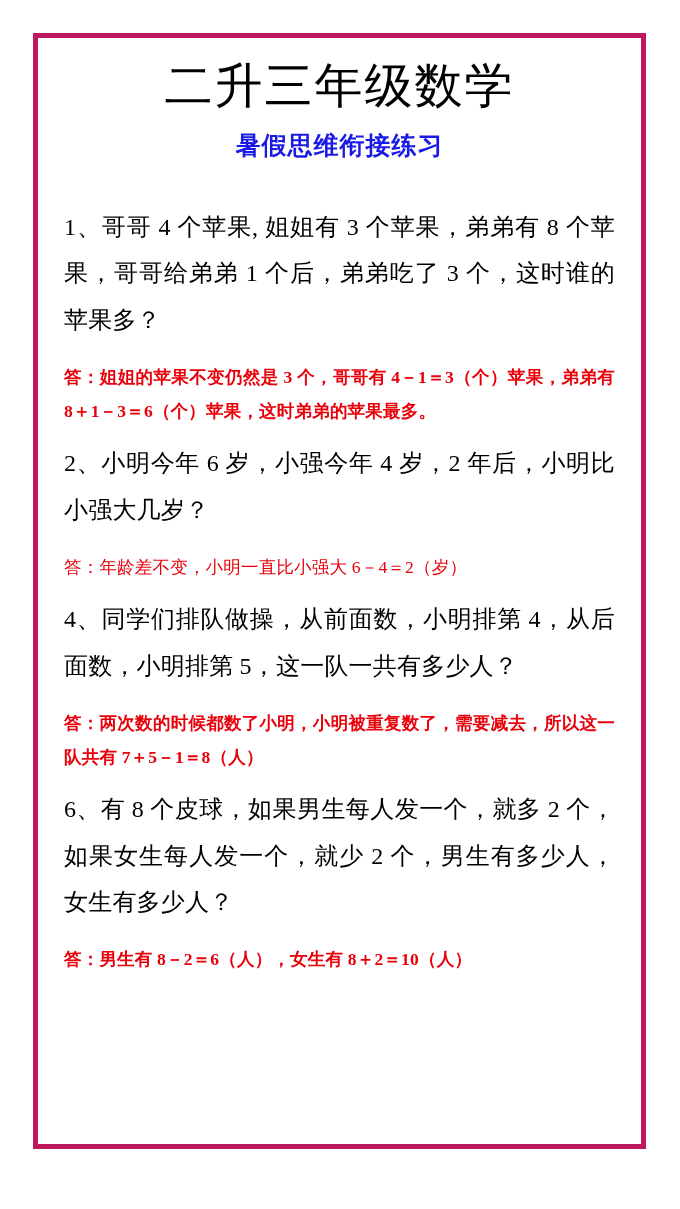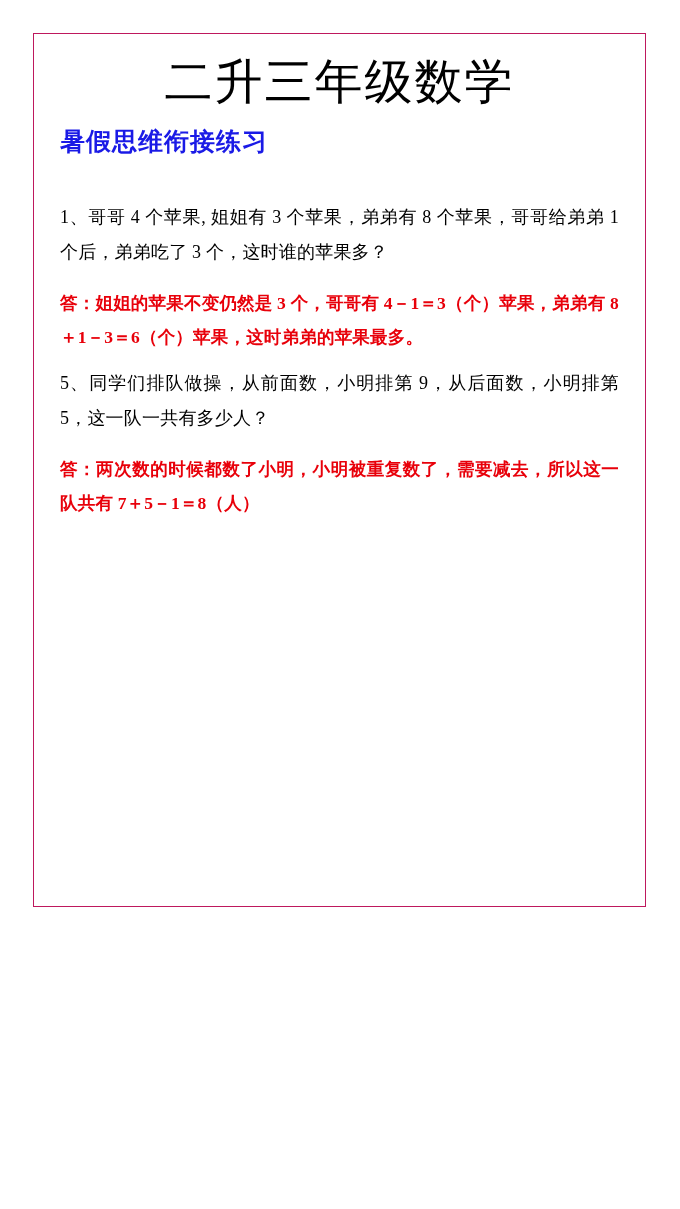--- a/index.html
+++ b/index.html
@@ -13,51 +13,51 @@
     font-family: "Liberation Serif", "DejaVu Serif", serif;
     color: #000000;
     position: relative;
     overflow: hidden;
   }
   .page {
     position: absolute;
     left: 33px;
     top: 33px;
     width: 613px;
-    height: 874px;
-    border: 1px solid #be185d;
+    height: 1116px;
+    border: 5px solid #be185d;
     box-sizing: border-box;
     background: #fff;
   }
   .inner {
     padding: 14px 26px 0 26px;
   }
   .doc-title {
     text-align: center;
     font-size: 48px;
     line-height: 1.18;
     letter-spacing: 2px;
     font-weight: 400;
     color: #000;
     font-family: "Liberation Serif", "DejaVu Serif", serif;
     margin: 6px 0 4px 0;
   }
   .doc-subtitle {
-    text-align: left;
+    text-align: center;
     font-size: 25px;
     color: #1a1ae6;
     font-weight: 700;
     letter-spacing: 1px;
     margin: 14px 0 0 0;
   }
   .content {
     margin-top: 42px;
   }
   .q {
-    font-size: 18px;
+    font-size: 24px;
     line-height: 1.95;
     color: #000;
     text-align: justify;
     margin: 12px 0 2px 0;
     letter-spacing: 0.2px;
   }
   .a {
     font-size: 17.5px;
     line-height: 1.95;
     color: #e8000a;
@@ -81,28 +81,36 @@
     <div class="doc-title">二升三年级数学</div>
     <div class="doc-subtitle">暑假思维衔接练习</div>
 
     <div class="content">
 
       <div class="block">
         <p class="q">1、哥哥 4 个苹果, 姐姐有 3 个苹果，弟弟有 8 个苹果，哥哥给弟弟 1 个后，弟弟吃了 3 个，这时谁的苹果多？</p>
         <p class="a bold">答：姐姐的苹果不变仍然是 3 个，哥哥有 4－1＝3（个）苹果，弟弟有 8＋1－3＝6（个）苹果，这时弟弟的苹果最多。</p>
       </div>
 
+      <div class="block">
+        <p class="q">2、小明今年 6 岁，小强今年 4 岁，2 年后，小明比小强大几岁？</p>
+        <p class="a">答：年龄差不变，小明一直比小强大 6－4＝2（岁）</p>
+      </div>
 
       <div class="block">
       </div>
 
       <div class="block">
       </div>
 
       <div class="block">
-        <p class="q">5、同学们排队做操，从前面数，小明排第 9，从后面数，小明排第 5，这一队一共有多少人？</p>
+        <p class="q">4、同学们排队做操，从前面数，小明排第 4，从后面数，小明排第 5，这一队一共有多少人？</p>
         <p class="a bold">答：两次数的时候都数了小明，小明被重复数了，需要减去，所以这一队共有 7＋5－1＝8（人）</p>
       </div>
 
+      <div class="block">
+        <p class="q">6、有 8 个皮球，如果男生每人发一个，就多 2 个，如果女生每人发一个，就少 2 个，男生有多少人，女生有多少人？</p>
+        <p class="a bold">答：男生有 8－2＝6（人），女生有 8＋2＝10（人）</p>
+      </div>
 
     </div>
   </div>
 </div>
 
 </body></html>

